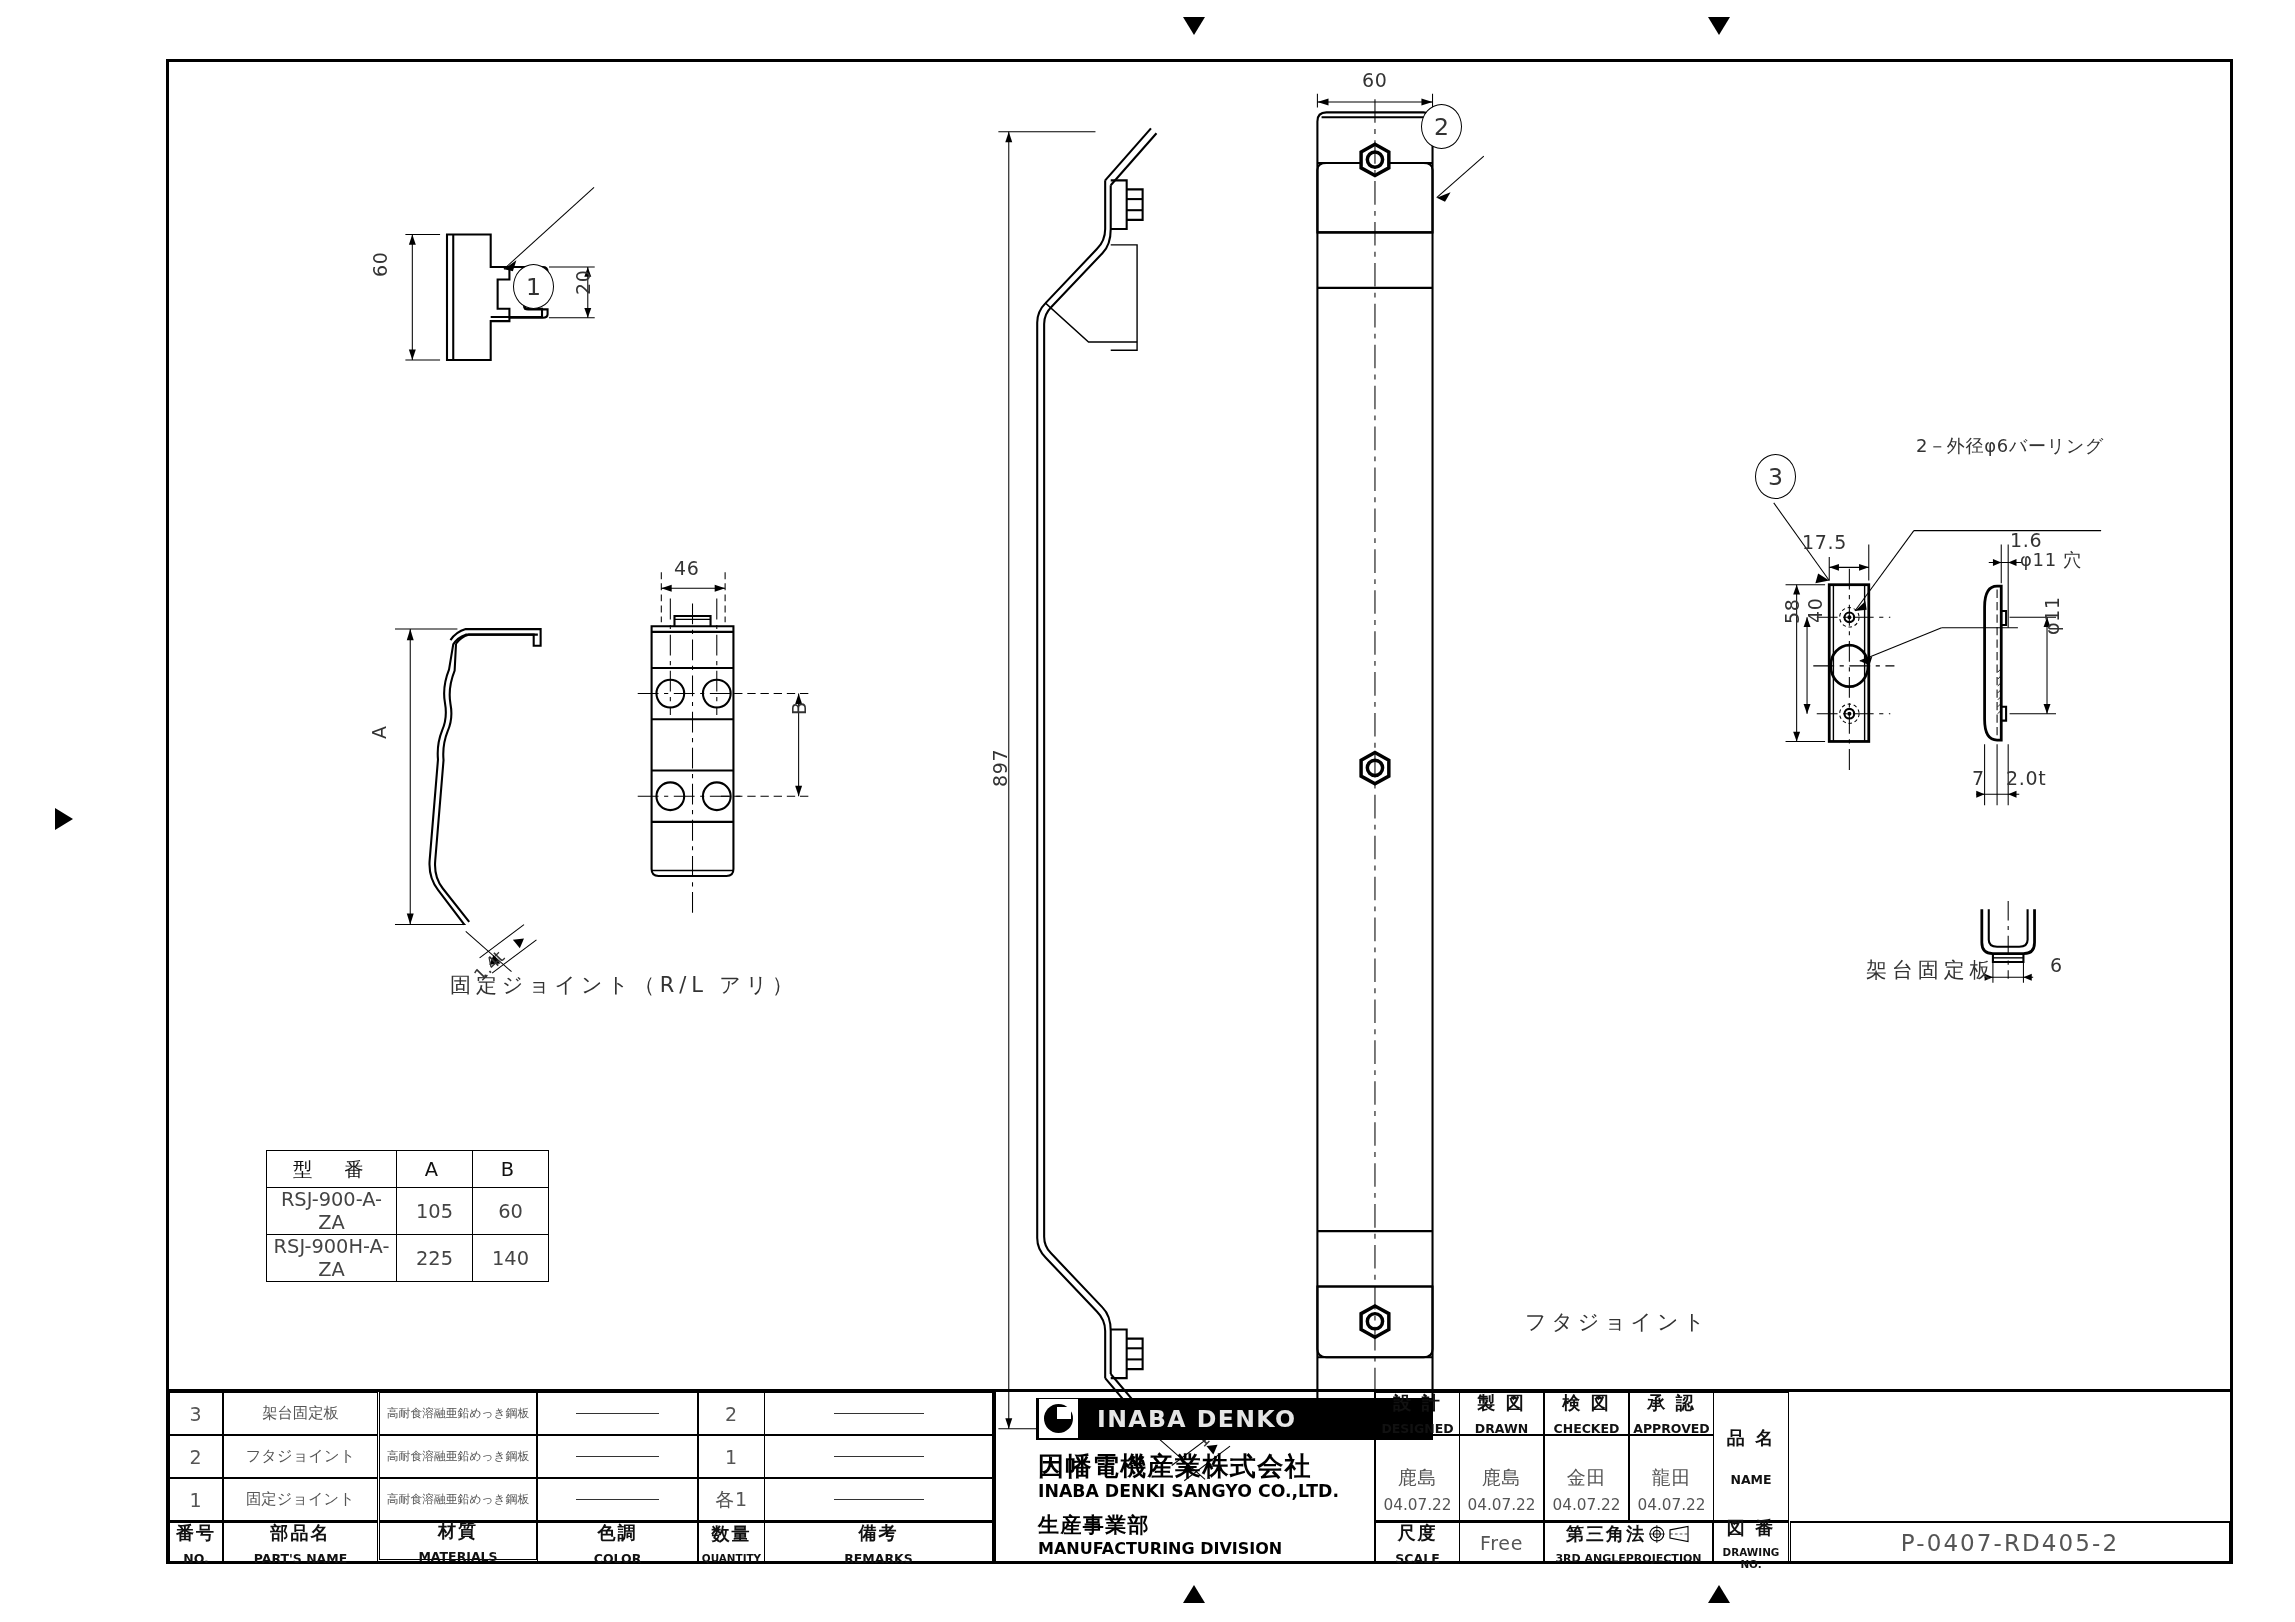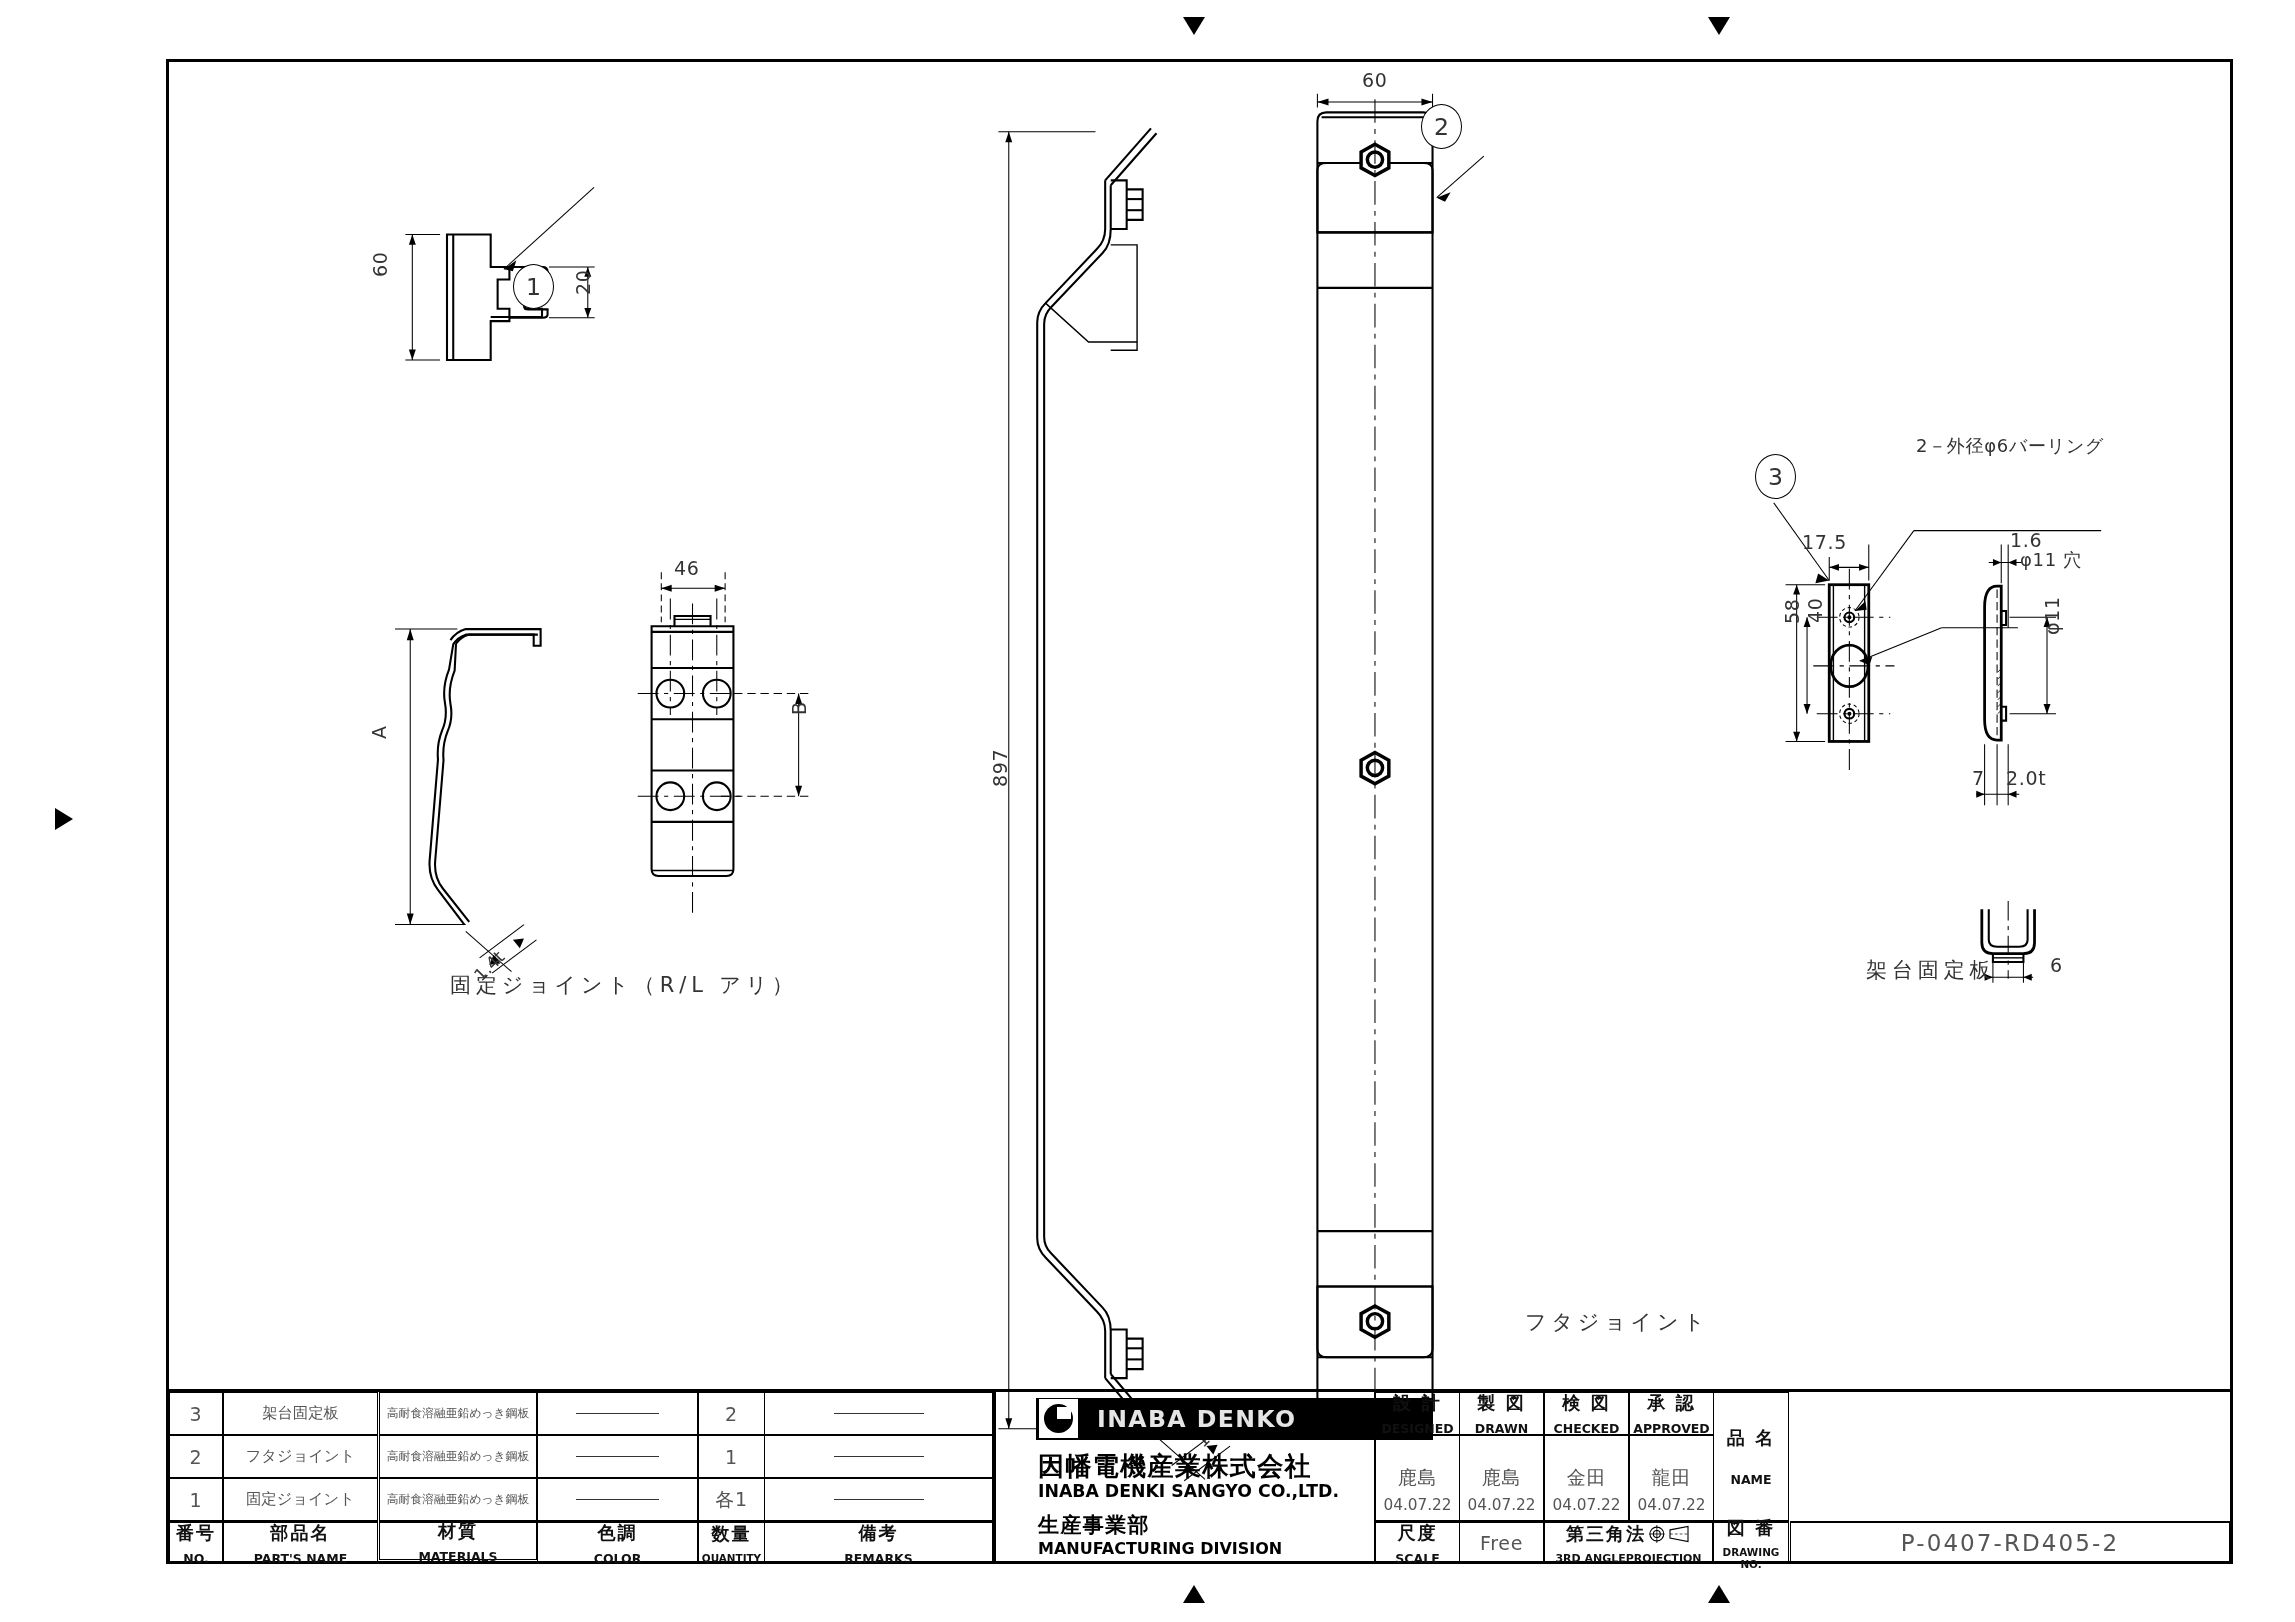--- a/index.html
+++ b/index.html
@@ -377,20 +377,39 @@
   <div class="txt dim" style="left:2006px;top:767px;">2.0t</div>
   <div class="txt dim" style="left:2050px;top:954px;">6</div>
 
   <div class="txt note" style="left:1916px;top:434px;">2－外径φ6バーリング</div>
   <div class="txt note" style="left:2020px;top:548px;">φ11 穴</div>
 
   <div class="txt cap" style="left:450px;top:971px;">固定ジョイント（R/L アリ）</div>
   <div class="txt cap" style="left:1525px;top:1308px;">フタジョイント</div>
   <div class="txt cap" style="left:1866px;top:956px;">架台固定板</div>
 
+  <table id="modeltable">
+    <tbody>
+        <tr>
+      <td class="hd w1">型　番</td>
+      <td class="hd w2">A</td>
+      <td class="hd w2">B</td>
+    </tr>
+    <tr>
+      <td class="w1">RSJ-900-A-ZA</td>
+      <td class="w2">105</td>
+      <td class="w2">60</td>
+    </tr>
+    <tr>
+      <td class="w1">RSJ-900H-A-ZA</td>
+      <td class="w2">225</td>
+      <td class="w2">140</td>
+    </tr>
+  </tbody>
+    </table>
 
   <div id="titleblock">
 
     <div class="tb" style="left:0;top:0;width:54px;height:43px;">
       <span class="tbval">3</span>
       </div>
     <div class="tb" style="left:54px;top:0;width:155px;height:43px;">
       <span class="tbvals">架台固定板</span>
       </div>
     <div class="tb" style="left:210px;top:0;width:158px;height:43px;">

